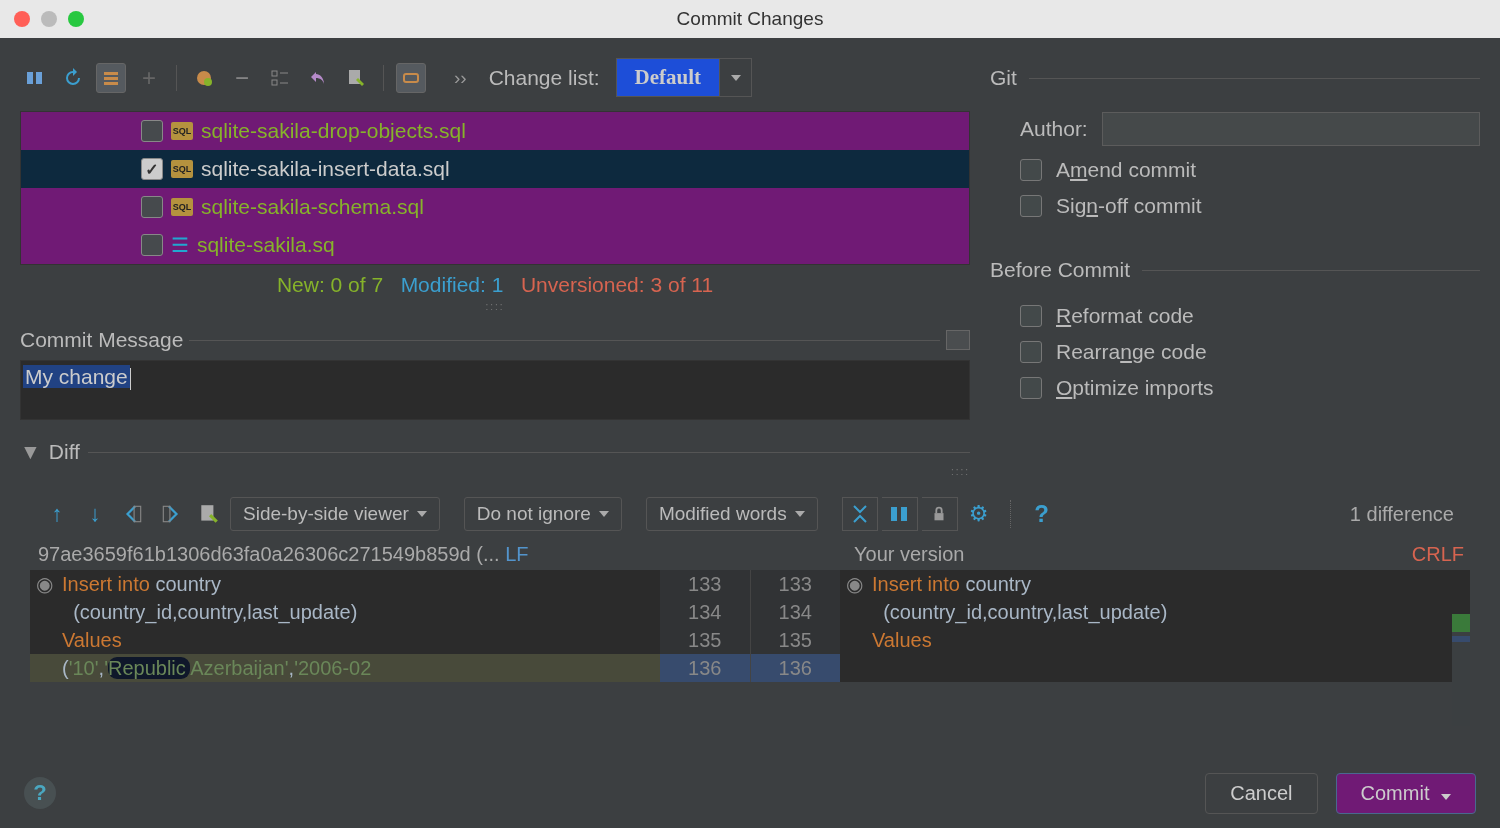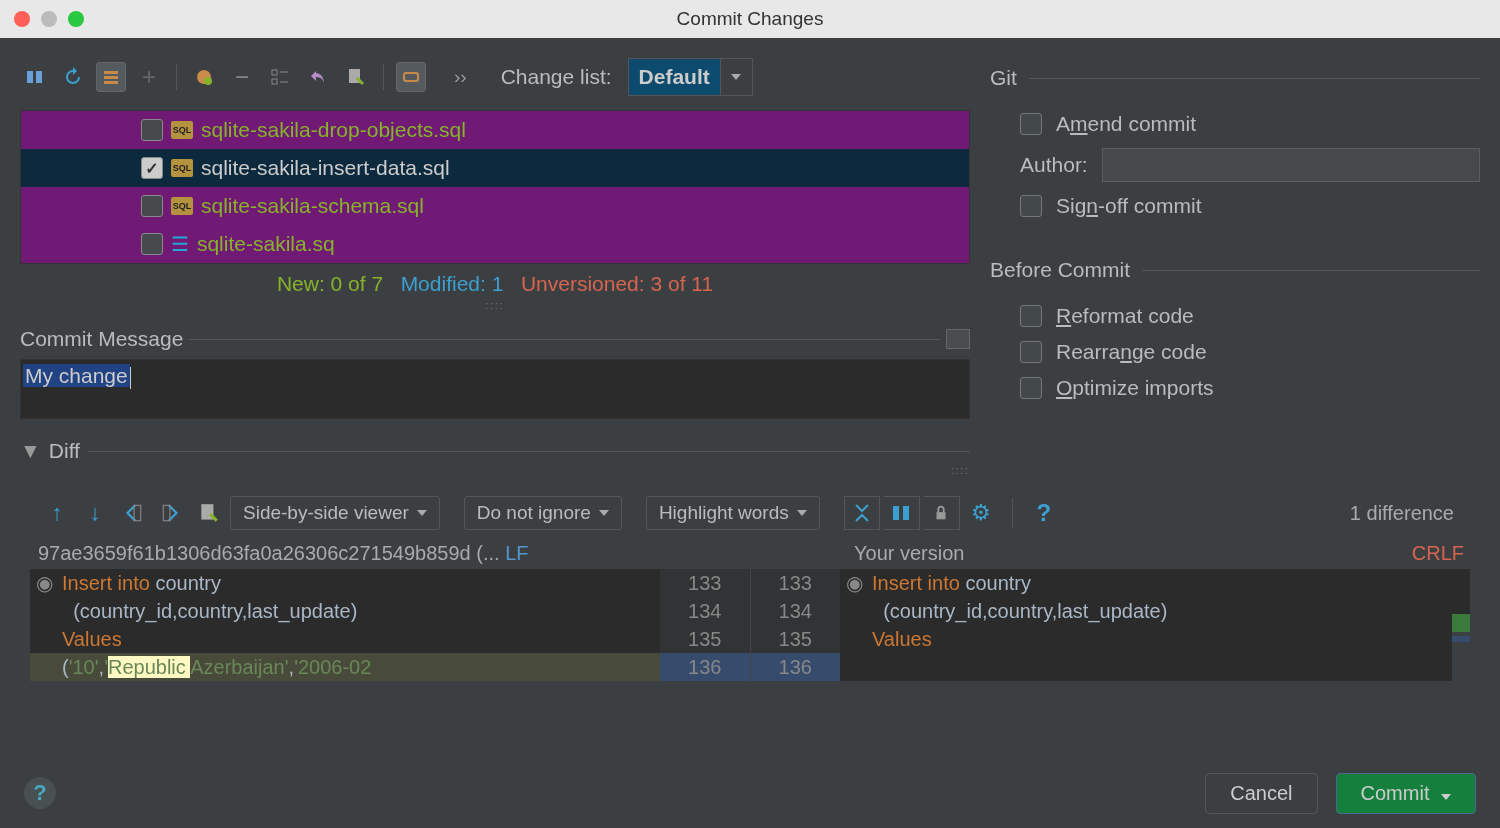--- a/index.html
+++ b/index.html
@@ -10,22 +10,22 @@
   .dot.red{background:#ff5f57;} .dot.yellow{background:#bbb;} .dot.green{background:#28c840;}
   .title { position:absolute; left:50%; transform:translateX(-50%); color:#333; font-size:19px; }
   .main { display:flex; padding:0 20px; }
   .left { flex:1; min-width:0; padding-top:20px; }
   .right { width:510px; padding-top:28px; padding-left:20px; }
   .toolbar { display:flex; align-items:center; gap:8px; margin-bottom:14px; }
   .tbtn { width:30px; height:30px; display:flex; align-items:center; justify-content:center; color:#aaa; border-radius:3px; }
   .tbtn.active { background:#555a5f; border:1px solid #666; }
   .tbtn svg{width:20px;height:20px;}
   .sep { width:1px; height:26px; background:#555; margin:0 4px; }
-  .clist-label { color:#bbb; font-size:21px; margin-left:26px; }
-  .clist-sel { border:1px solid #555; padding:6px 10px; font-size:21px; color:#ccc; font-weight:bold; background:#0c4a6e; display:flex; align-items:center; }
+  .clist-label { color:#bbb; font-size:21px; margin-left:14px; }
+  .clist-sel { border:1px solid #555; padding:6px 18px; font-size:21px; color:#ccc; font-weight:bold; background:#1d4ed8; display:flex; align-items:center;font-family:Liberation Serif, serif; }
   .clist-dd { border:1px solid #555; border-left:none; width:32px; display:flex; align-items:center; justify-content:center; background:#3c3f41; }
   .filelist { background:#701a75; border:1px solid #333; margin-bottom:2px; }
   .frow { display:flex; align-items:center; height:38px; padding-left:120px; gap:8px; font-size:21px; }
   .frow.selected { background:#0d293e; color:#ccc; }
   .frow .chk { width:22px; height:22px; border:1px solid #888; border-radius:3px; background:#464a4d; display:flex; align-items:center; justify-content:center; }
   .frow .chk.checked::after{content:"✓"; color:#333; font-weight:bold; font-size:16px;}
   .frow .chk.checked{background:#ccc;}
   .sql-icon{width:22px;height:18px;background:#b5923e;border-radius:2px;position:relative;font-size:9px;color:#222;text-align:center;line-height:18px;font-weight:bold;}
   .db-icon{color:#22a7d0;font-size:20px;}
   .frow .fname{color:#86b32a;}
@@ -53,34 +53,34 @@
   .diff-titles .r{flex:1;color:#aaa;padding-left:20px;position:relative;}
   .diff-titles .crlf{position:absolute;right:6px;color:#d76450;}
   .code{display:flex;font-family:"Menlo","Consolas",monospace;font-size:20px;margin-top:4px;background:#2b2b2b;}
   .code .pane{flex:1;overflow:hidden;white-space:nowrap;}
   .code .gutters{width:180px;background:#313335;color:#888;text-align:center;display:flex;}
   .code .gutters .gc{flex:1;}
   .cline{height:28px;line-height:28px;padding-left:32px;position:relative;}
   .cline .eye{position:absolute;left:6px;color:#888;}
   .kw{color:#cc7832;} .id{color:#a9b7c6;} .str{color:#6a8759;}
   .cline.mod-l{background:#484a3a;}
-  .cline .hl{background:#fef9c3;}
+  .cline .hl{background:#0f172a;border-radius:9px;}
   .gline{height:28px;line-height:28px;}
   .gline.mod{background:#374b6d;}
   .right .group-title{color:#bbb;font-size:21px;display:flex;align-items:center;gap:12px;margin-bottom:22px;}
   .right .group-title .line{flex:1;height:1px;background:#555;}
   .right .row{display:flex;align-items:center;gap:14px;margin-bottom:12px;margin-left:30px;}
   .right .lbl{color:#bbb;font-size:21px;}
   .right input[type=text]{background:#45494a;border:1px solid #5c5c5c;height:34px;flex:1;color:#ccc;padding:0 6px;font-size:18px;}
   .right .chk{width:22px;height:22px;border:1px solid #777;border-radius:3px;background:#43494a;}
   .u{text-decoration:underline;}
   .bottom{position:absolute;bottom:0;left:0;right:0;height:70px;background:#3c3f41;display:flex;align-items:center;padding:0 24px;}
   .help{width:32px;height:32px;border-radius:50%;background:#485052;color:#4aa7c0;display:flex;align-items:center;justify-content:center;font-size:22px;font-weight:bold;}
   .btn{border:1px solid #555;padding:8px 24px;font-size:20px;color:#ccc;background:#3c3f41;border-radius:4px;}
-  .btn.primary{background:#15803d;border-color:#4a688f;}
+  .btn.primary{background:#701a75;border-color:#4a688f;}
   .scrolltrack{position:absolute;right:30px;top:614px;width:18px;height:112px;background:#3b3f41;}
   .scrolltrack .ok{width:18px;height:18px;background:#3a7a3a;position:absolute;top:0;}
   .scrolltrack .mbar{width:18px;height:6px;background:#374b6d;position:absolute;top:22px;}
   .chev-down{display:inline-block;width:0;height:0;border-left:5px solid transparent;border-right:5px solid transparent;border-top:6px solid #aaa;}
   .arrow-up{color:#3b9fcf;font-size:22px;font-weight:bold;}
   .arrow-down{color:#3b9fcf;font-size:22px;font-weight:bold;}
 </style>
 </head>
 <body>
 
@@ -204,26 +204,26 @@
     </div>
     <div class="dots" style="text-align:right;margin:2px 0 0 0;">::::</div>
   </div>
 
   <div class="right">
     <div class="group-title">
         <span>Git</span>
         <div class="line"></div>
       </div>
     <div class="row">
-      <div class="chk"></div>
-      <span class="lbl">A<span class="u">m</span>end commit</span>
-    </div>
-    <div class="row">
       <span class="lbl">Author:</span>
       <input type="text" value="" style="">
+    </div>
+    <div class="row">
+      <div class="chk"></div>
+      <span class="lbl">A<span class="u">m</span>end commit</span>
     </div>
     <div class="row" style="margin-bottom:40px;">
       <div class="chk"></div>
       <span class="lbl">Sig<span class="u">n</span>-off commit</span>
     </div>
 
     <div class="group-title">
         <span>Before Commit</span>
         <div class="line"></div>
       </div>
@@ -268,21 +268,21 @@
         <span>Side-by-side viewer</span>
         <span class="chev-down"></span>
       </div>
   <div style="width:16px;"></div>
   <div class="combo">
         <span>Do not ignore</span>
         <span class="chev-down"></span>
       </div>
   <div style="width:16px;"></div>
   <div class="combo">
-        <span>Highlight words</span>
+        <span>Modified words</span>
         <span class="chev-down"></span>
       </div>
   <div style="width:16px;"></div>
   <div class="sqbtn">
         <svg width="20" height="20" viewBox="0 0 20 20">
           <path d="M4 2l6 6 6-6M4 18l6-6 6 6" stroke="#3b9fcf" fill="none" stroke-width="2"></path>
         </svg>
       </div>
   <div class="sqbtn" style="border-left:none;">
         <svg width="20" height="20" viewBox="0 0 20 20">

